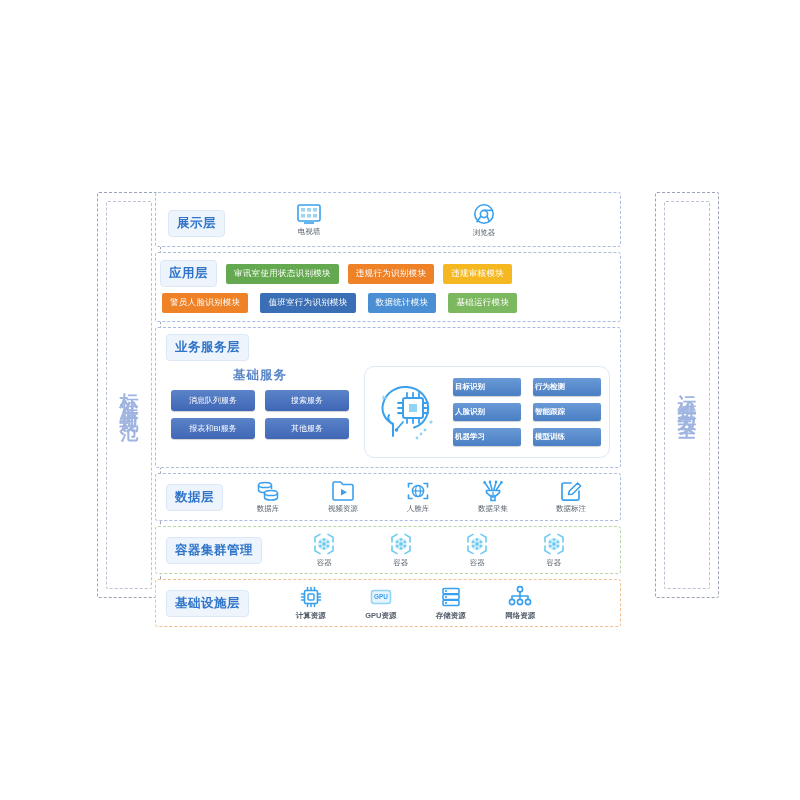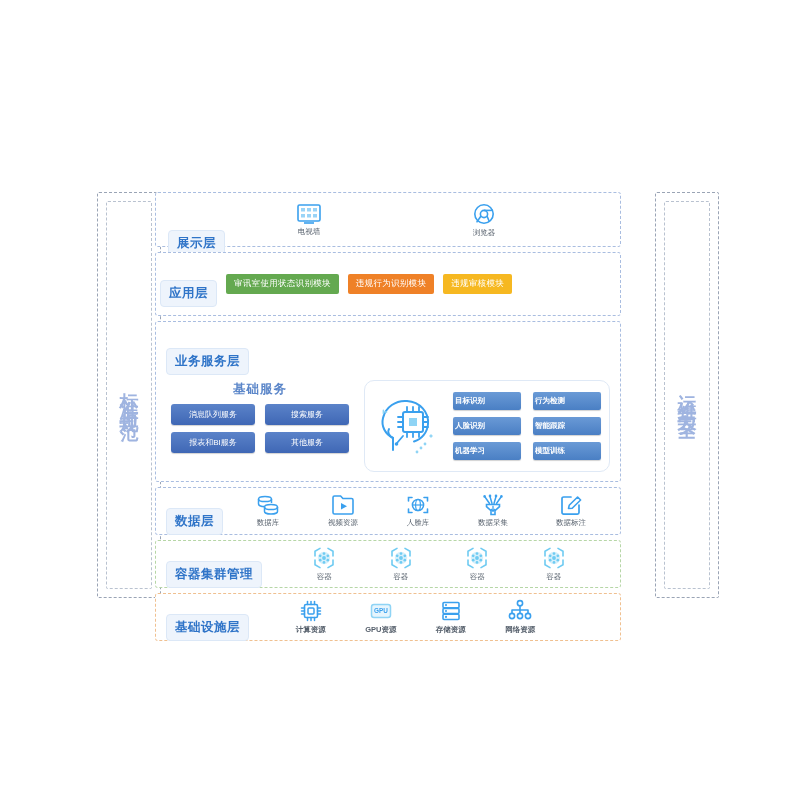--- a/index.html
+++ b/index.html
@@ -37,21 +37,21 @@
     border-radius:3px;background:#ffffff;margin-bottom:5px;
   }
   .l-blue{border:1px dashed #a9bde0;}
   .l-green{border:1px dashed #b6d6a6;}
   .l-orange{border:1px dashed #f0c090;}
 
   .layer-tag{
     display:inline-flex;align-items:center;justify-content:center;
     background:#eef4fc;border:1px solid #dce8f7;border-radius:4px;
     color:#2f74c8;font-weight:bold;font-size:12.5px;
-    padding:4px 8px;letter-spacing:.5px;white-space:nowrap;margin-top:20px;
+    padding:4px 8px;letter-spacing:.5px;white-space:nowrap;
   }
 
   
   .display-layer{height:55px;padding:0 10px;display:flex;align-items:center;}
   .disp-tag{position:absolute;left:12px;top:17px;}
   .disp-items{margin-left:130px;display:flex;gap:150px;align-items:center;text-align:right;}
   .icon-cell{display:flex;flex-direction:column;align-items:center;gap:2px;}
   .icon-cap{font-size:7.5px;color:#555f6b;white-space:nowrap;}
 
   
@@ -169,20 +169,26 @@
 
       </div>
     </div>
 
     <div class="layer l-blue app-layer">
       <div class="app-row">
         <div class="layer-tag">应用层</div>
         <div class="chip c-green">审讯室使用状态识别模块</div>
         <div class="chip c-orange">违规行为识别模块</div>
         <div class="chip c-yellow">违规审核模块</div>
+      </div>
+      <div class="app-row r2">
+        <div class="chip c-orange">警员人脸识别模块</div>
+        <div class="chip c-blue">值班室行为识别模块</div>
+        <div class="chip c-lblue">数据统计模块</div>
+        <div class="chip c-green2">基础运行模块</div>
       </div>
     </div>
 
     <div class="layer l-blue biz-layer">
       <div class="layer-tag biz-tag">业务服务层</div>
       <div class="biz-body">
 
         <div class="basic-col">
           <div class="basic-title">基础服务</div>
           <div class="basic-grid">

